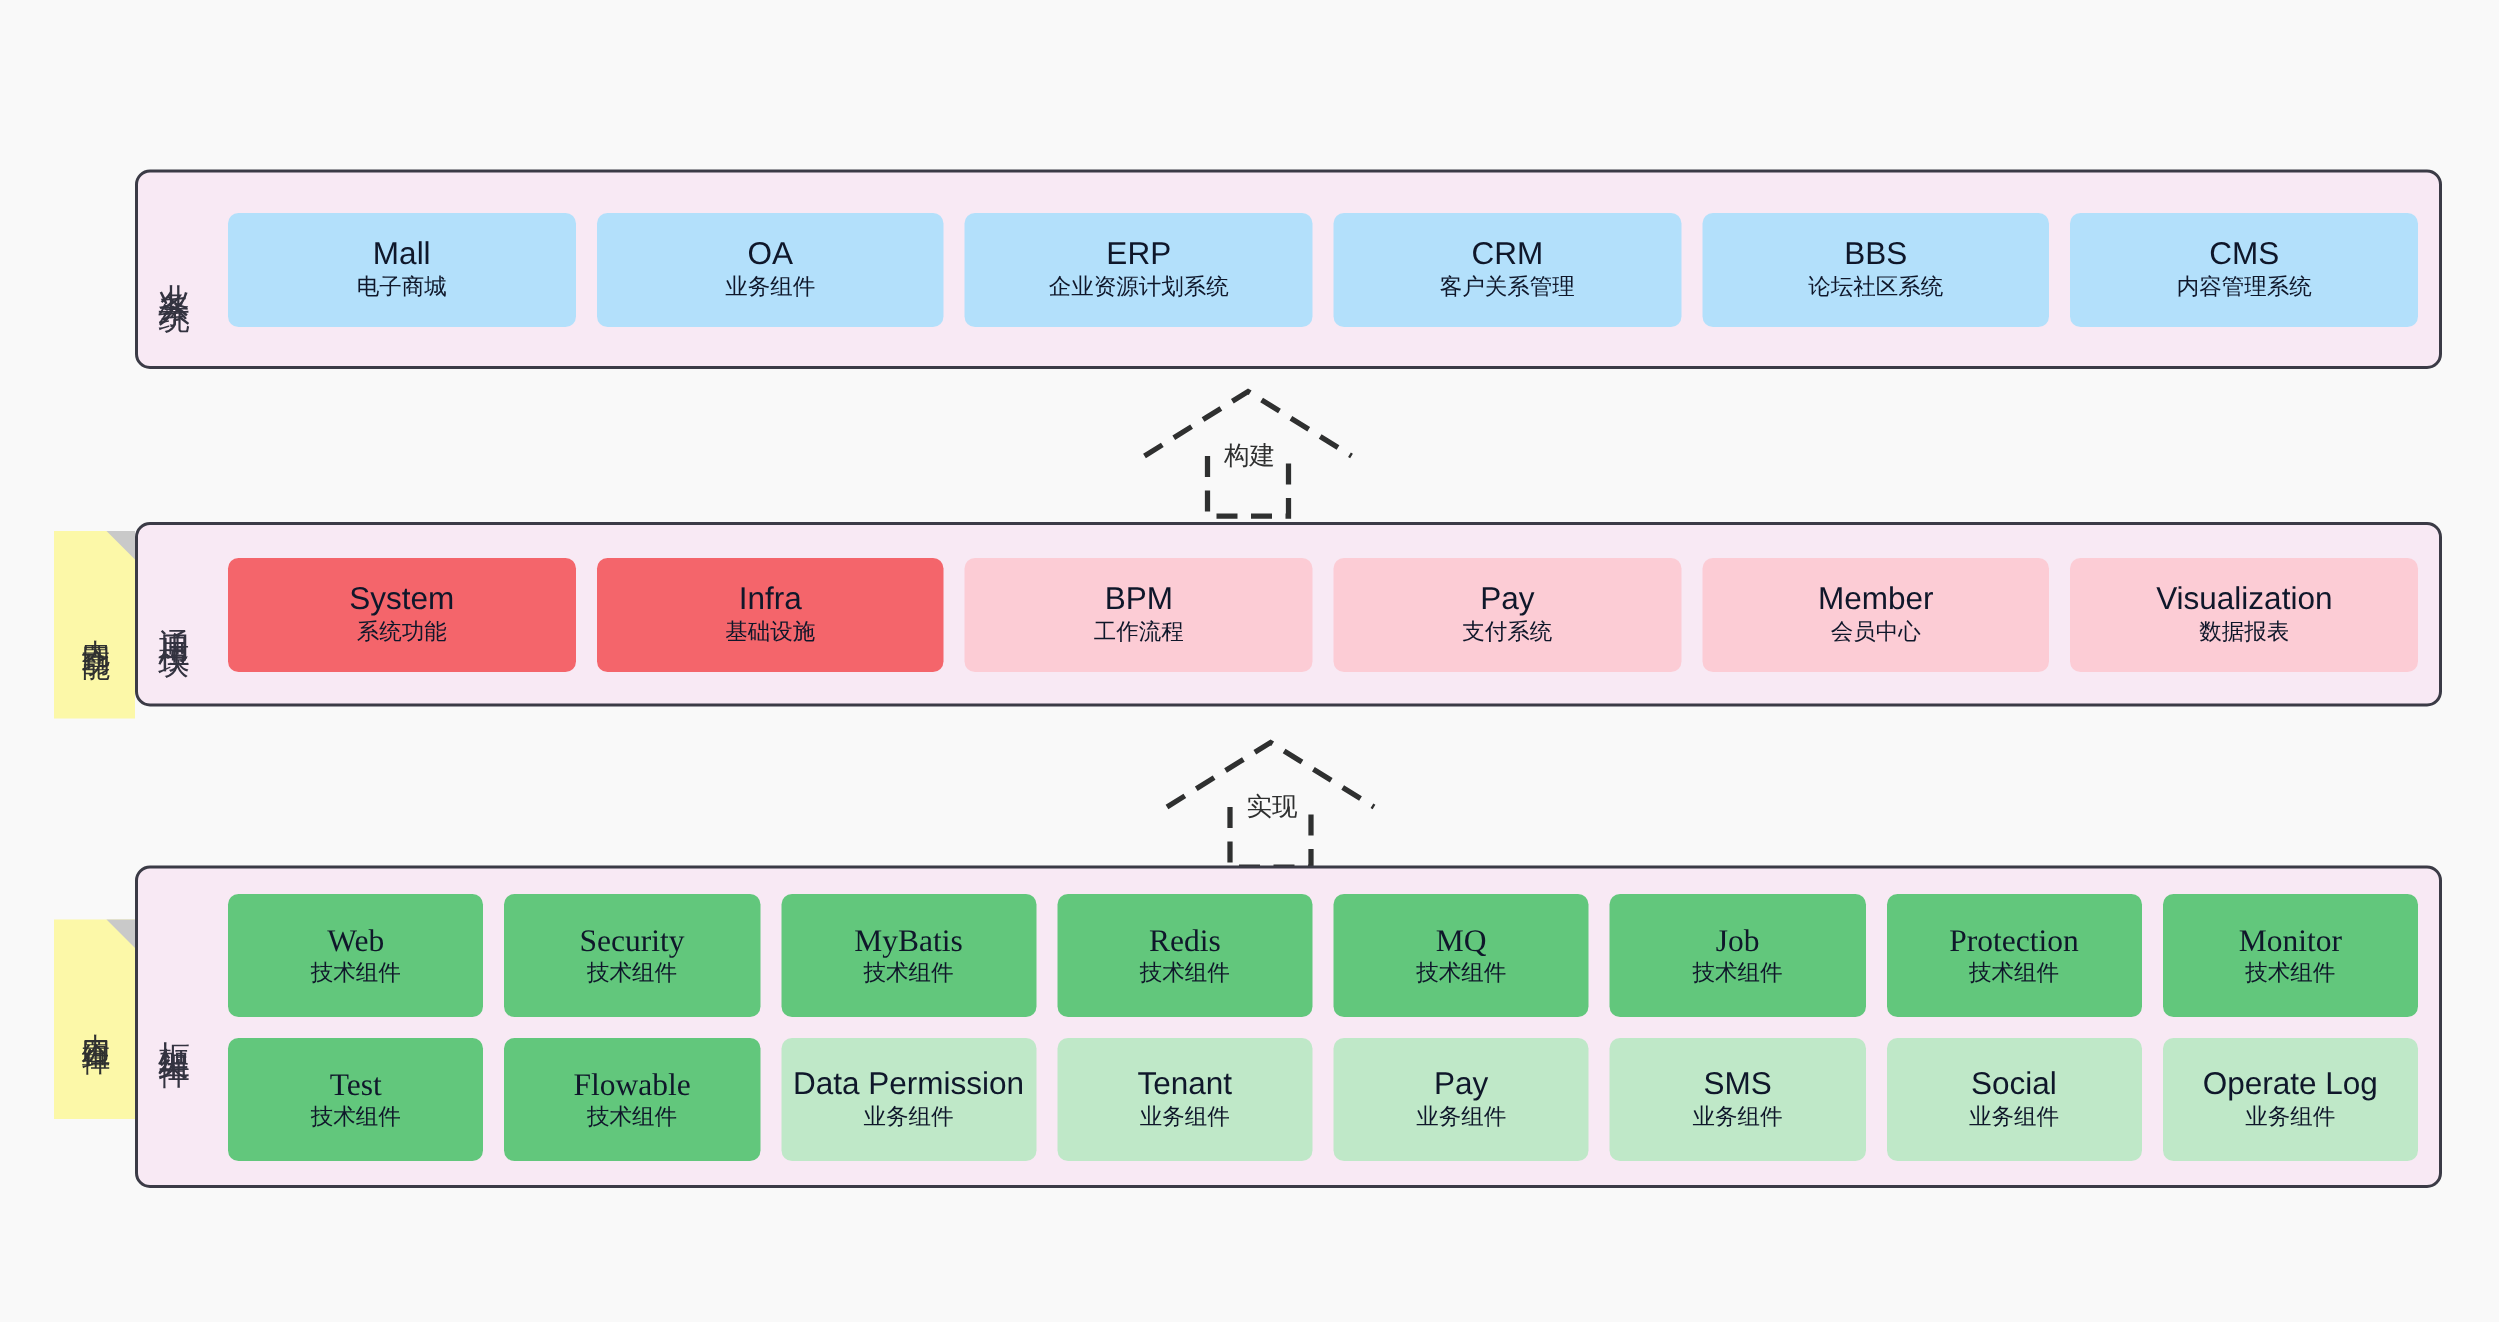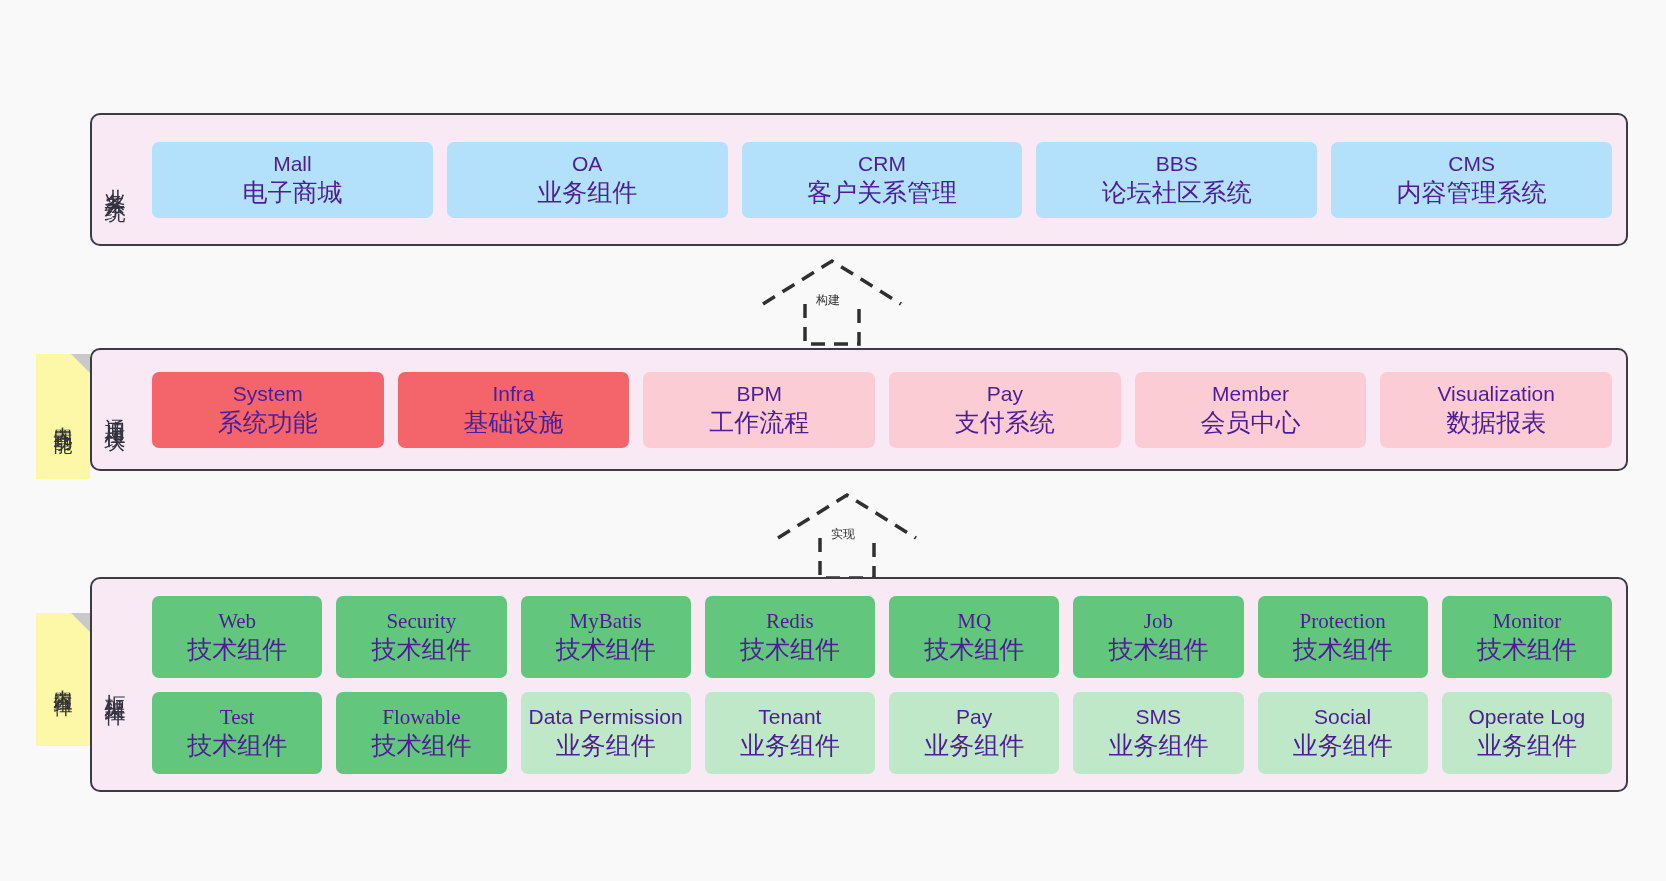--- a/index.html
+++ b/index.html
@@ -58,25 +58,25 @@
   .card {
     flex: 1 1 0;
     min-width: 0;
     border-radius: 7px;
     display: flex;
     flex-direction: column;
     align-items: center;
     justify-content: center;
     text-align: center;
     line-height: 1.25;
-    color: #4c1d95;
+    color: #0f172a;
     padding: 6px 4px;
   }
   .card .t1 { font-size: 21px; }
-  .card .t2 { font-size: 25px; }
+  .card .t2 { font-size: 15px; }
 
   .card.blue       { background: #b3e0fb; }
   .card.red        { background: #f4656b; }
   .card.pink       { background: #fcccd5; }
   .card.green      { background: #62c77c; font-family: Liberation Serif, serif; }
   .card.lightgreen { background: #bfe8c8; text-align: center; }
 
   
   #layer-business { left: 90px;  top: 113px; width: 1538px; height: 133px; }
   #layer-common   { left: 90px;  top: 348px; width: 1538px; height: 123px; }
@@ -112,21 +112,21 @@
   }
   #note-common { left: 36px; top: 354px; height: 125px; }
   #note-frame  { left: 36px; top: 613px; height: 133px; }
 
   
   .arrow {
     position: absolute;
   }
   .arrow-label {
     position: absolute;
-    font-size: 12px;
+    font-size: 17px;
     color: #2f3030;
     background: #f9f9f9;
     padding: 0 3px;
     user-select: none;
     white-space: nowrap;
   }
   #arrow-build { left: 745px; top: 256px; width: 175px; height: 90px; }
   #arrow-build .arrow-label { left: 68px; top: 36px; }
   #arrow-impl  { left: 760px; top: 490px; width: 175px; height: 90px; }
   #arrow-impl  .arrow-label { left: 68px; top: 36px; }
@@ -142,20 +142,24 @@
       <div class="row">
         <div class="card blue">
           <span class="t1">Mall</span>
           <span class="t2">电子商城</span>
         </div>
         <div class="card blue">
           <span class="t1">OA</span>
           <span class="t2">业务组件</span>
         </div>
         <div class="card blue">
+          <span class="t1">ERP</span>
+          <span class="t2">企业资源计划系统</span>
+        </div>
+        <div class="card blue">
           <span class="t1">CRM</span>
           <span class="t2">客户关系管理</span>
         </div>
         <div class="card blue">
           <span class="t1">BBS</span>
           <span class="t2">论坛社区系统</span>
         </div>
         <div class="card blue">
           <span class="t1">CMS</span>
           <span class="t2">内容管理系统</span>

